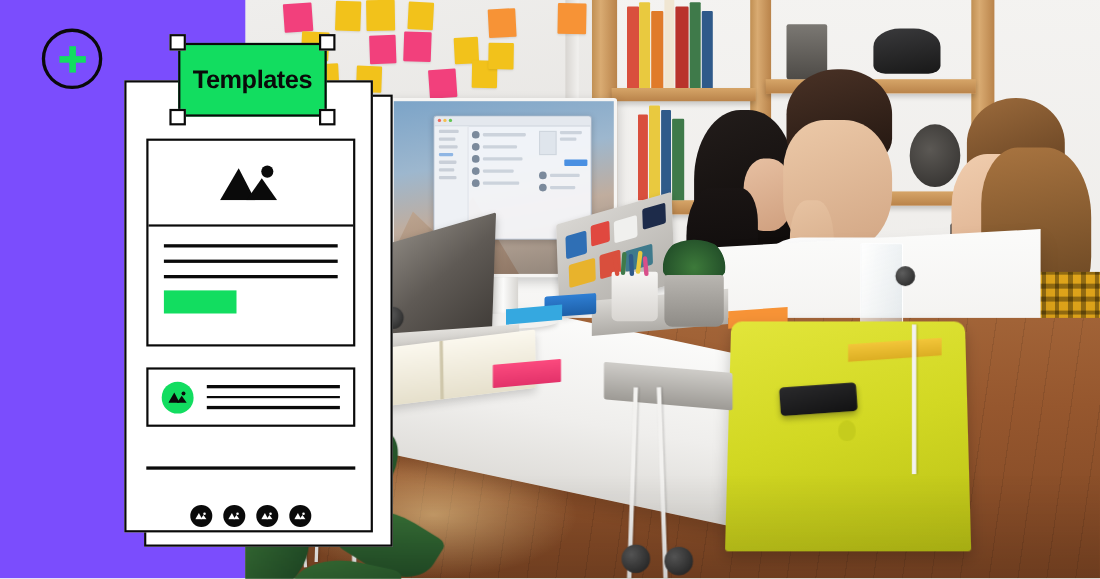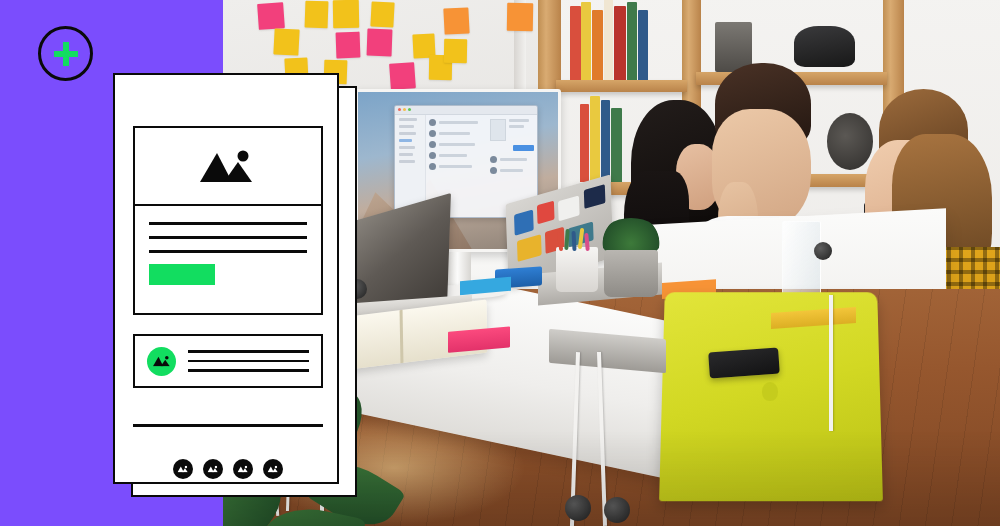--- a/index.html
+++ b/index.html
@@ -742,14 +742,23 @@
             <svg class="mountain-icon" viewBox="0 0 56 32">
               <circle cx="43" cy="6" r="6" fill="#ffffff"></circle>
               <path d="M0 32 L17 3 L32 32 Z" fill="#ffffff"></path>
               <path d="M24 32 L38 12 L52 32 Z" fill="#ffffff"></path>
             </svg>
           </div>
         </div>
     </div>
   </div>
 
+  <div class="sel-wrap">
+    <div class="sel-box">
+      <span class="sel-label">Templates</span>
+    </div>
+    <span class="handle tl"></span>
+    <span class="handle tr"></span>
+    <span class="handle bl"></span>
+    <span class="handle br"></span>
+  </div>
 
 </div>
 
 </body></html>

